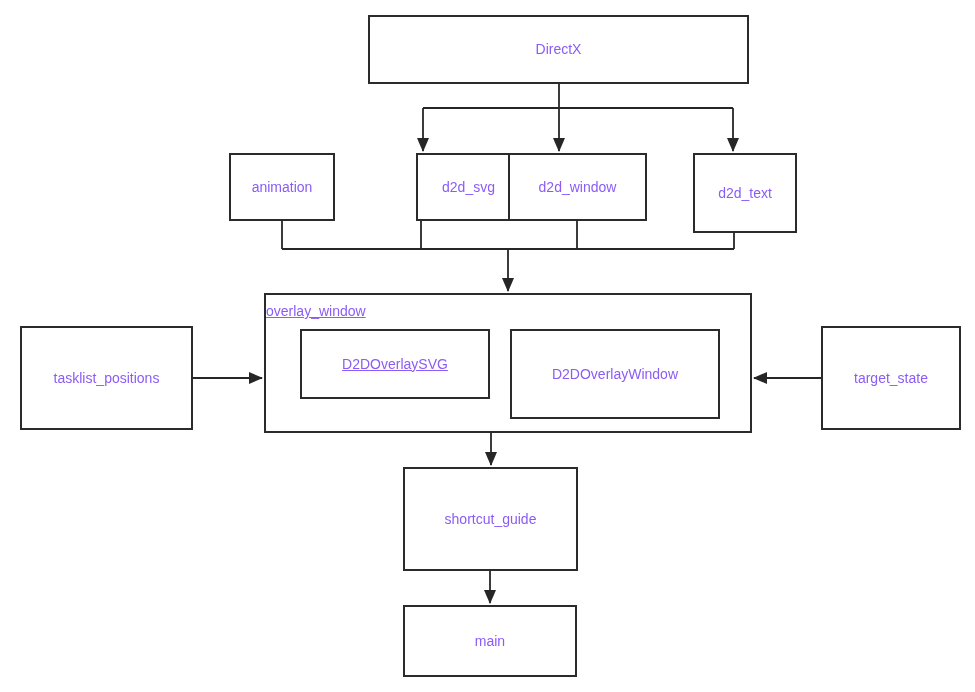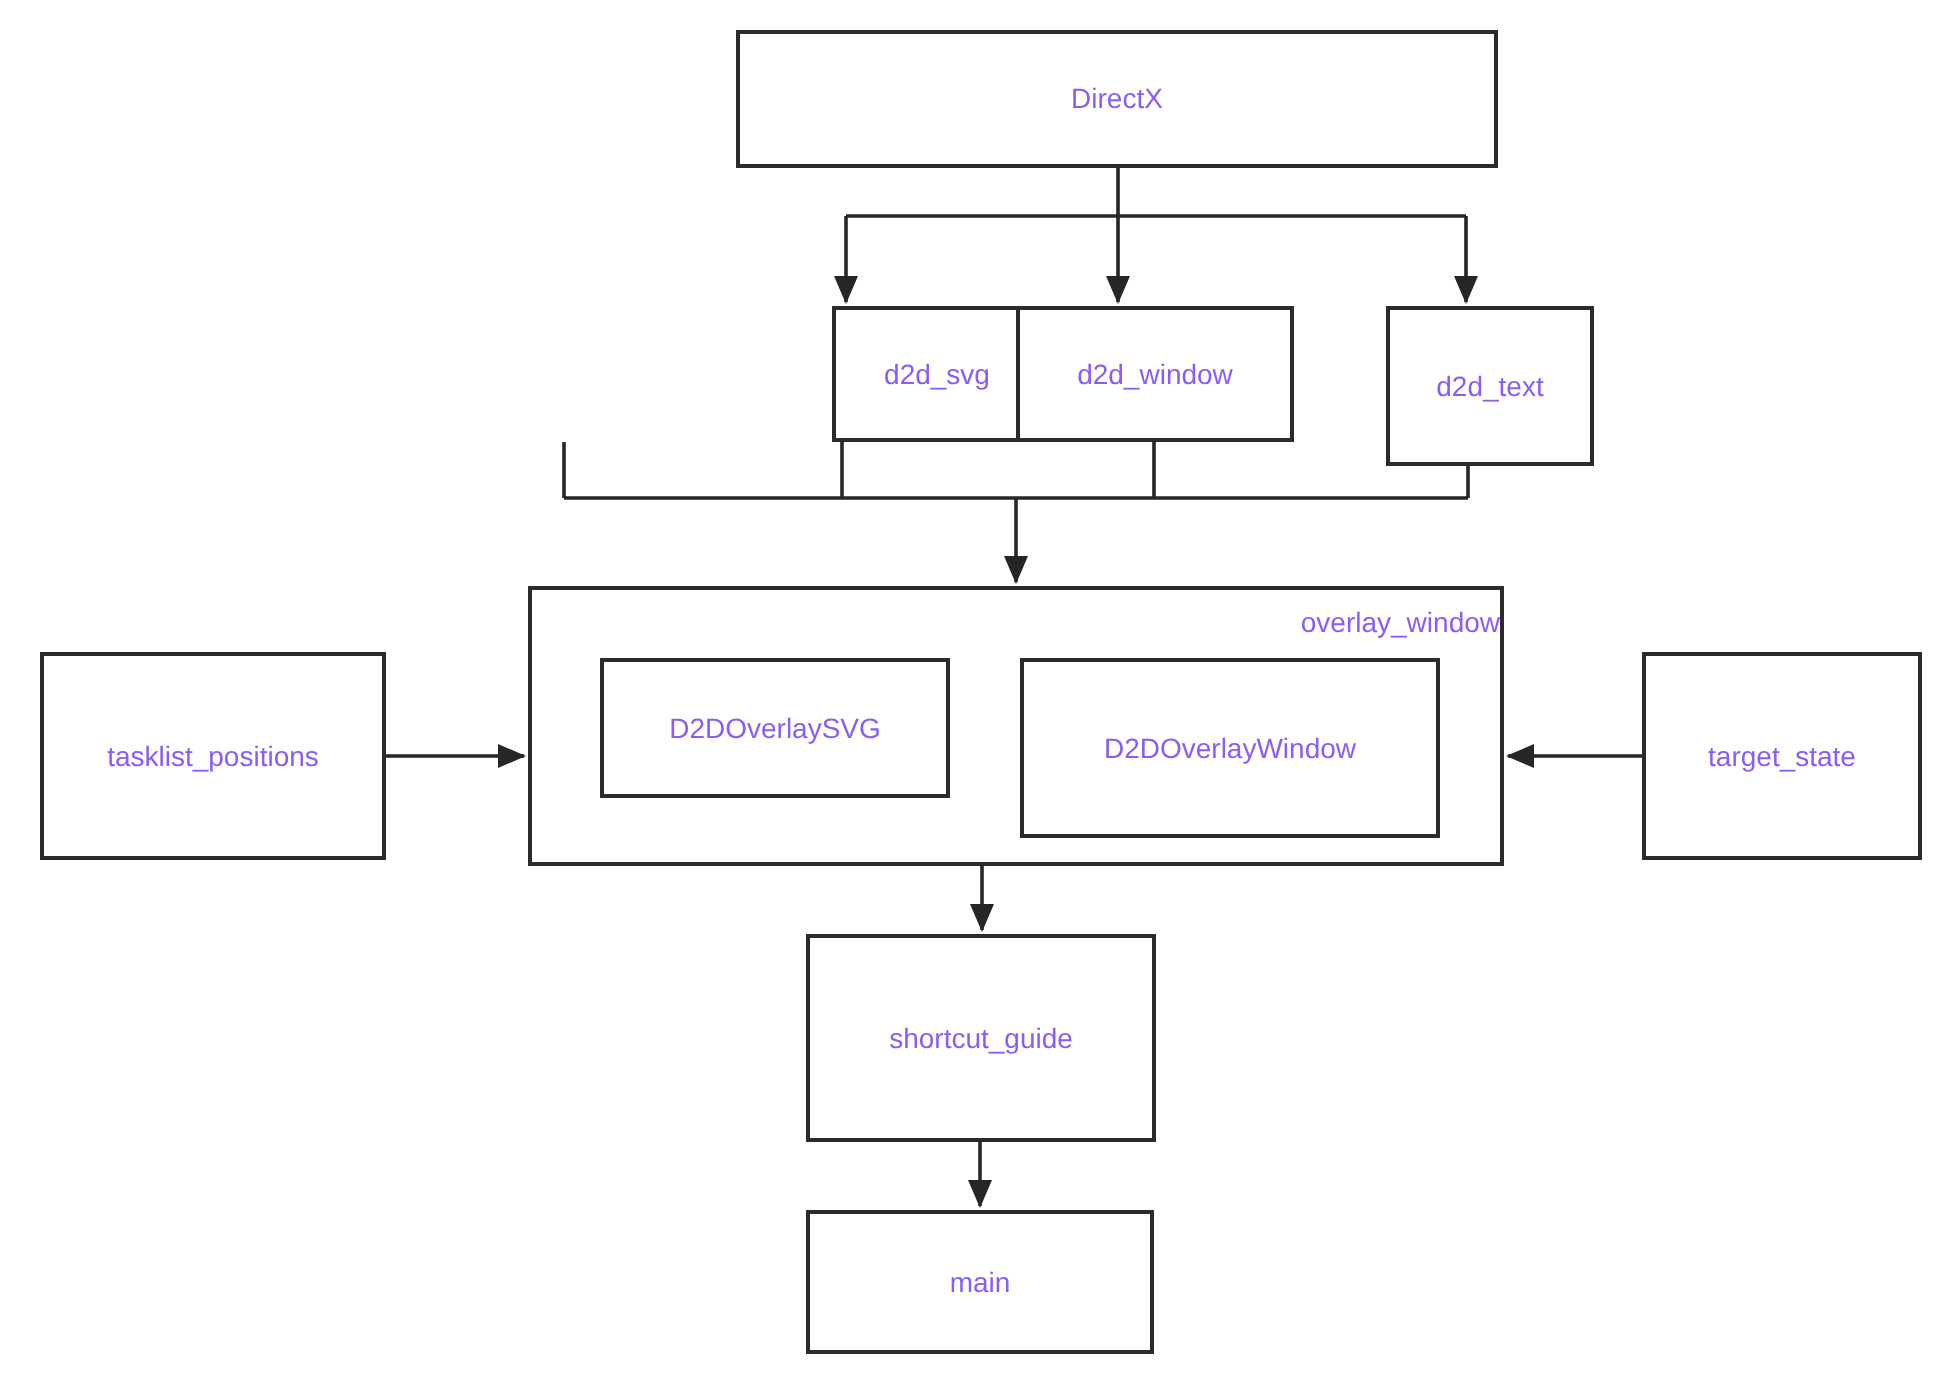--- a/index.html
+++ b/index.html
@@ -36,31 +36,32 @@
     text-align: center;
   }
   .node.container {
     display: block;
     background: #ffffff;
   }
   .container-label {
     position: absolute;
     left: 0; right: 0;
     top: 8px;
-    text-align: right;
+    text-align: left;
     font-size: 14px;
+    text-decoration: underline;
   }
   
   .n-directx            { left: 368px; top: 15px;  width: 381px; height: 69px; }
   .n-animation          { left: 229px; top: 153px; width: 106px; height: 68px; }
   .n-d2d-svg            { left: 368px; top: 153px; width: 105px; height: 68px; margin-left: 48px; }
   .n-d2d-window         { left: 508px; top: 153px; width: 139px; height: 68px; }
   .n-d2d-text           { left: 681px; top: 153px; width: 104px; height: 80px; margin-left: 12px; }
   .n-overlay-window     { left: 264px; top: 293px; width: 488px; height: 140px; }
-  .n-d2d-overlay-svg    { left: 34px;  top: 34px;  width: 175px; height: 70px; }
+  .n-d2d-overlay-svg    { left: 34px;  top: 34px;  width: 190px; height: 70px; text-decoration: underline; }
   .n-d2d-overlay-window { left: 244px; top: 34px;  width: 210px; height: 90px; }
   .n-tasklist-positions { left: 20px;  top: 326px; width: 173px; height: 104px; }
   .n-target-state       { left: 821px; top: 326px; width: 140px; height: 104px; }
   .n-shortcut-guide     { left: 403px; top: 467px; width: 175px; height: 104px; }
   .n-main               { left: 403px; top: 605px; width: 174px; height: 72px; }
 </style>
 </head>
 <body>
 
 <div class="canvas">
@@ -89,20 +90,23 @@
     <path class="wire" d="M821,378 H754" marker-end="url(#ah)"></path>
 
     <path class="wire" d="M491,433 V465" marker-end="url(#ah)"></path>
     <path class="wire" d="M490,571 V603" marker-end="url(#ah)"></path>
   </svg>
 
   <div class="node n-directx">
     <span>DirectX</span>
   </div>
 
+  <div class="node n-animation">
+    <span>animation</span>
+  </div>
 
   <div class="node n-d2d-svg">
     <span>d2d_svg</span>
   </div>
 
   <div class="node n-d2d-window">
     <span>d2d_window</span>
   </div>
 
   <div class="node n-d2d-text">

